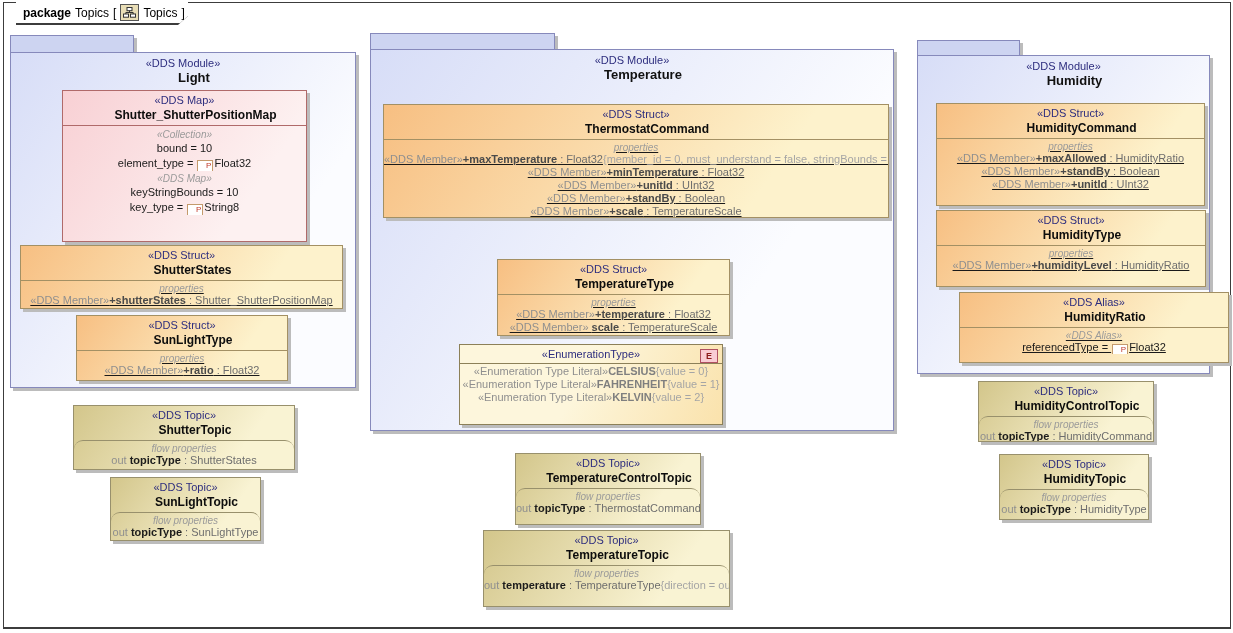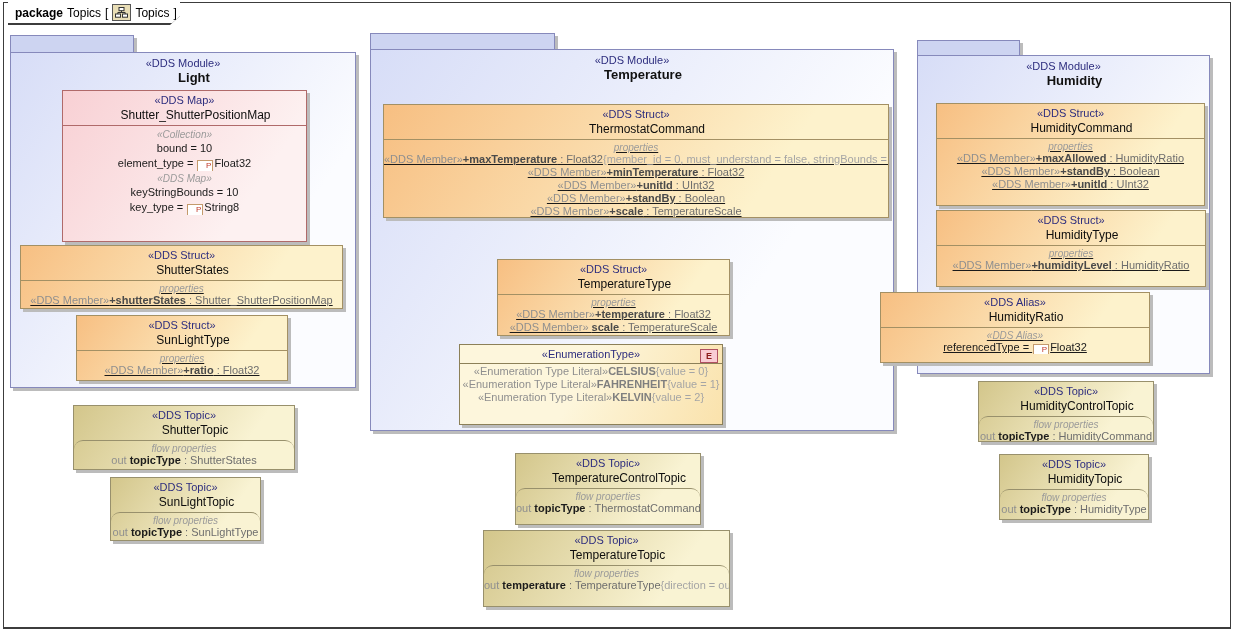--- a/index.html
+++ b/index.html
@@ -1,21 +1,21 @@
 <!DOCTYPE html>
 <html><head>
 <meta charset="utf-8">
 <style>
   html,body{margin:0;padding:0;background:#fff;}
   #canvas{position:relative;width:1233px;height:633px;background:#fff;overflow:hidden;
           font-family:"Liberation Sans",sans-serif;font-size:11px;color:#1a1a1a;}
   
   .frame{position:absolute;left:3px;top:2px;width:1226px;height:624px;
          border:1px solid #3c3c3c;border-bottom-width:2px;background:#fff;}
-  .frame-tab-o{position:absolute;left:8px;top:2px;width:172px;height:23px;background:#3c3c3c;
+  .frame-tab-o{position:absolute;left:16px;top:2px;width:172px;height:23px;background:#3c3c3c;
          clip-path:polygon(0 0,100% 0,100% calc(100% - 9px),calc(100% - 10px) 100%,0 100%);}
   .frame-tab-i{position:absolute;left:0;top:0;width:170px;height:21px;background:#fff;
          clip-path:polygon(0 0,100% 0,100% calc(100% - 9px),calc(100% - 10px) 100%,0 100%);
          display:flex;align-items:center;gap:4px;padding-left:7px;font-size:12px;color:#000;}
   .frame-tab-i b{font-weight:bold;}
   .dgicon{display:inline-flex;width:17px;height:15px;background:#e9deb6;border:1px solid #555;
           align-items:center;justify-content:center;}
   
   .pkg-tab{position:absolute;background:#cdd4f1;border:1px solid #8689bb;box-shadow:3px 3px 0 #bcbcbc;}
   .pkg-body{position:absolute;background:linear-gradient(125deg,#d7ddf7,#fbfcff 70%);
@@ -34,21 +34,21 @@
   .enum .comp{border-top:1px solid #8c8058;}
   .hdr{padding:3px 2px 2px;}
   .comp{padding:1px 0 2px;}
   .row{line-height:13px;height:13px;white-space:nowrap;overflow:hidden;}
   .rc{text-align:center;}
   .rl{text-align:center;}
   .lr{height:12px;line-height:12px;}
   .map .comp .row{height:15px;line-height:15px;}
   .map .comp .lr{height:14px;line-height:14px;}
   .hr2{height:16px;line-height:16px;padding-left:22px;}
-  .bname{font-size:12px;font-weight:normal;color:#0d0d0d;}
+  .bname{font-size:12px;font-weight:bold;color:#0d0d0d;}
   .stx{color:#2d2d7e;font-size:11px;}
   .st{color:#8f8f8f;}
   .nm{color:#4a4a4a;font-weight:bold;}
   .nmb{color:#1c1c1c;font-weight:bold;}
   .ty{color:#6e6e6e;}
   .xt{color:#a5a5a5;}
   .bk{color:#1a1a1a;}
   .enm{color:#7f7f7f;font-weight:bold;}
   .lbl{color:#9a9a9a;font-style:italic;font-size:10px;}
   .vicon{display:inline-flex;width:13px;height:10px;background:#fff;border:1px solid #c49a6c;
@@ -230,21 +230,21 @@
   <div class="box struct" style="left:936px;top:210px;width:268px;height:75px">
       <div class="hdr">
         <div class="row rc"><span class="stx">«DDS Struct»</span></div>
         <div class="row rc hr2"><span class="bname">HumidityType</span></div>
       </div>
       <div class="comp">
         <div class="row rc lr"><span class="lbl">properties</span></div>
         <div class="row rl"><span class="st">«DDS Member»</span><span class="nm">+humidityLevel</span><span class="ty"> : HumidityRatio</span></div>
       </div>
     </div>
-  <div class="box alias" style="left:880px;top:292px;width:268px;height:69px">
+  <div class="box alias" style="left:959px;top:292px;width:268px;height:69px">
       <div class="hdr">
         <div class="row rc"><span class="stx">«DDS Alias»</span></div>
         <div class="row rc hr2"><span class="bname">HumidityRatio</span></div>
       </div>
       <div class="comp">
         <div class="row rc lr"><span class="lbl">«DDS Alias»</span></div>
         <div class="row rl"><span class="bk">referencedType = </span><span class="vicon">P</span><span class="bk">Float32</span></div>
       </div>
     </div>
   <div class="box topic" style="left:978px;top:381px;width:174px;height:59px">

